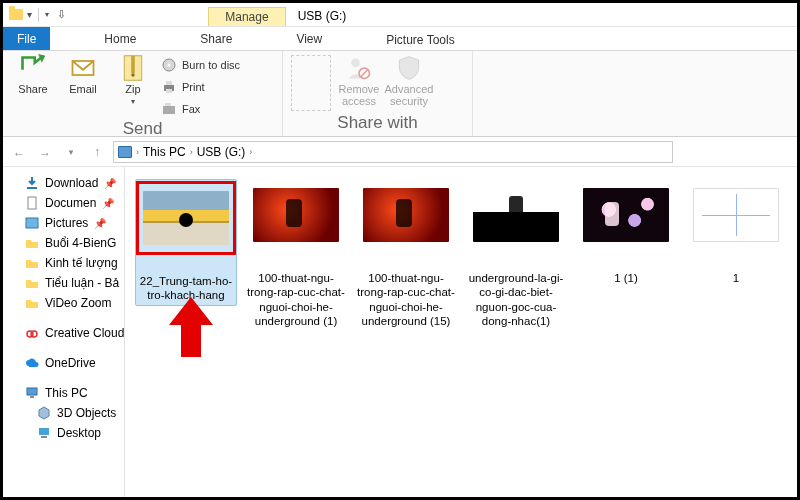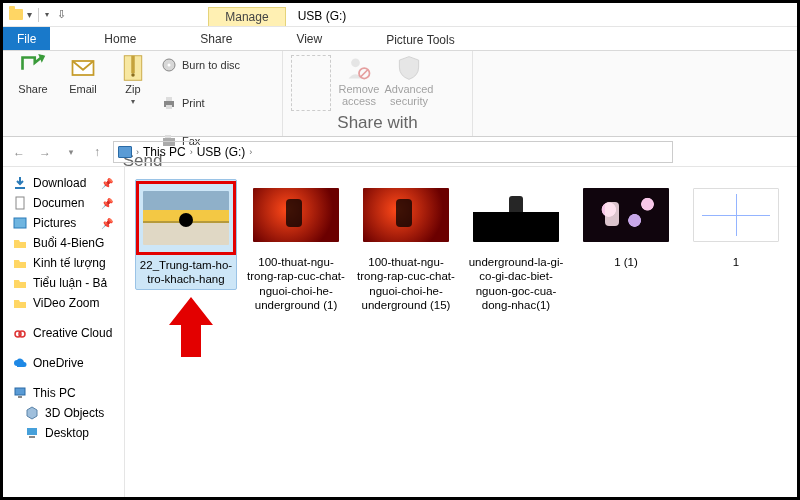--- a/index.html
+++ b/index.html
@@ -21,43 +21,43 @@
   .rtab { padding: 0 10px; display: flex; align-items: center; color: #333; font-size: 12px; cursor: default; }
   .rtab.context { border-top: 2px solid transparent; }
 
   
   .ribbon { display: flex; height: 86px; background: #fafafa; border-bottom: 1px solid #d0d0d0; }
   .rgroup { display: flex; flex-direction: column; border-right: 1px solid #e3e3e3; }
   .rgroup .body { flex: 1; display: flex; align-items: flex-start; padding: 4px 8px 0; gap: 6px; }
   .rgroup .label { text-align: center; color: #666; font-size: 17px; padding: 0 0 3px; }
   .bigbtn { display: flex; flex-direction: column; align-items: center; width: 44px; gap: 2px; color: #333; font-size: 11px; text-align: center; }
   .bigbtn .ic { width: 28px; height: 26px; display: flex; align-items: center; justify-content: center; }
-  .stack { display: flex; flex-direction: column; gap: 18px; justify-content: flex-end; }
+  .stack { display: flex; flex-direction: column; gap: 2px; justify-content: flex-end; }
   .smallbtn { display: flex; align-items: center; gap: 5px; color: #333; font-size: 11px; height: 20px; }
   .smallbtn .ic { width: 16px; height: 16px; display: flex; align-items: center; justify-content: center; }
   .disabled { opacity: .45; }
 
   
   .addrbar { display: flex; align-items: center; height: 30px; padding: 4px 6px; gap: 6px; border-bottom: 1px solid #e5e5e5; }
   .navbtn { width: 20px; height: 20px; color: #888; display: flex; align-items: center; justify-content: center; font-size: 12px; }
   .addrbox { flex: 0 0 auto; display: flex; align-items: center; height: 22px; border: 1px solid #ccc; padding: 0 4px; gap: 4px; width: 560px; }
   .addrbox .monitor-ic { width: 14px; height: 12px; background: #5a9bd5; border: 1px solid #2a6aa5; border-radius: 1px; }
   .crumb { display: flex; align-items: center; gap: 4px; color: #000; font-size: 12px; }
   .crumb .sep { color: #666; font-size: 9px; }
 
   
   .mainsplit { display: flex; height: calc(500px - 6px - 24px - 24px - 86px - 30px); }
-  .sidebar { width: 128px; border-right: 1px solid #e5e5e5; padding: 6px 0; overflow: hidden; }
+  .sidebar { width: 128px; border-right: 1px solid #e5e5e5; padding: 6px 12px; overflow: hidden; }
   .navitem { display: flex; align-items: center; gap: 6px; padding: 3px 10px; color: #000; font-size: 12px; white-space: nowrap; }
   .navitem .pin { margin-left: auto; color: #888; font-size: 10px; }
   .navitem .ic { width: 14px; height: 14px; flex: 0 0 14px; }
   .navspace { height: 10px; }
 
   .content { flex: 1; padding: 12px 10px; display: flex; flex-wrap: nowrap; gap: 8px; align-items: flex-start; overflow: hidden; }
-  .thumb { width: 102px; display: flex; flex-direction: column; align-items: center; gap: 4px; text-align: center; }
+  .thumb { width: 102px; display: flex; flex-direction: column; align-items: center; gap: 20px; text-align: center; }
   .thumb .frame { width: 98px; height: 72px; display: flex; align-items: center; justify-content: center; }
   .thumb .img { width: 86px; height: 54px; border-radius: 1px; }
   .thumb .cap { font-size: 11.5px; color: #000; line-height: 1.25; word-break: break-word; }
 
   .thumb.selected { background: #cde6f7; border: 1px solid #9ac3e6; border-radius: 2px; padding: 2px; }
   .thumb.highlighted .frame { outline: 3px solid #e30000; outline-offset: -2px; }
 
   
   .img1 { background: linear-gradient(#8fb0c9 0 35%, #f3c844 35% 55%, #b69a3b 55% 60%, #e0d8c5 60% 100%); position: relative; }
   .img1:after { content: ""; position: absolute; left: 50%; top: 40%; width: 14px; height: 14px; margin-left: -7px; background: #000; border-radius: 50%; }

